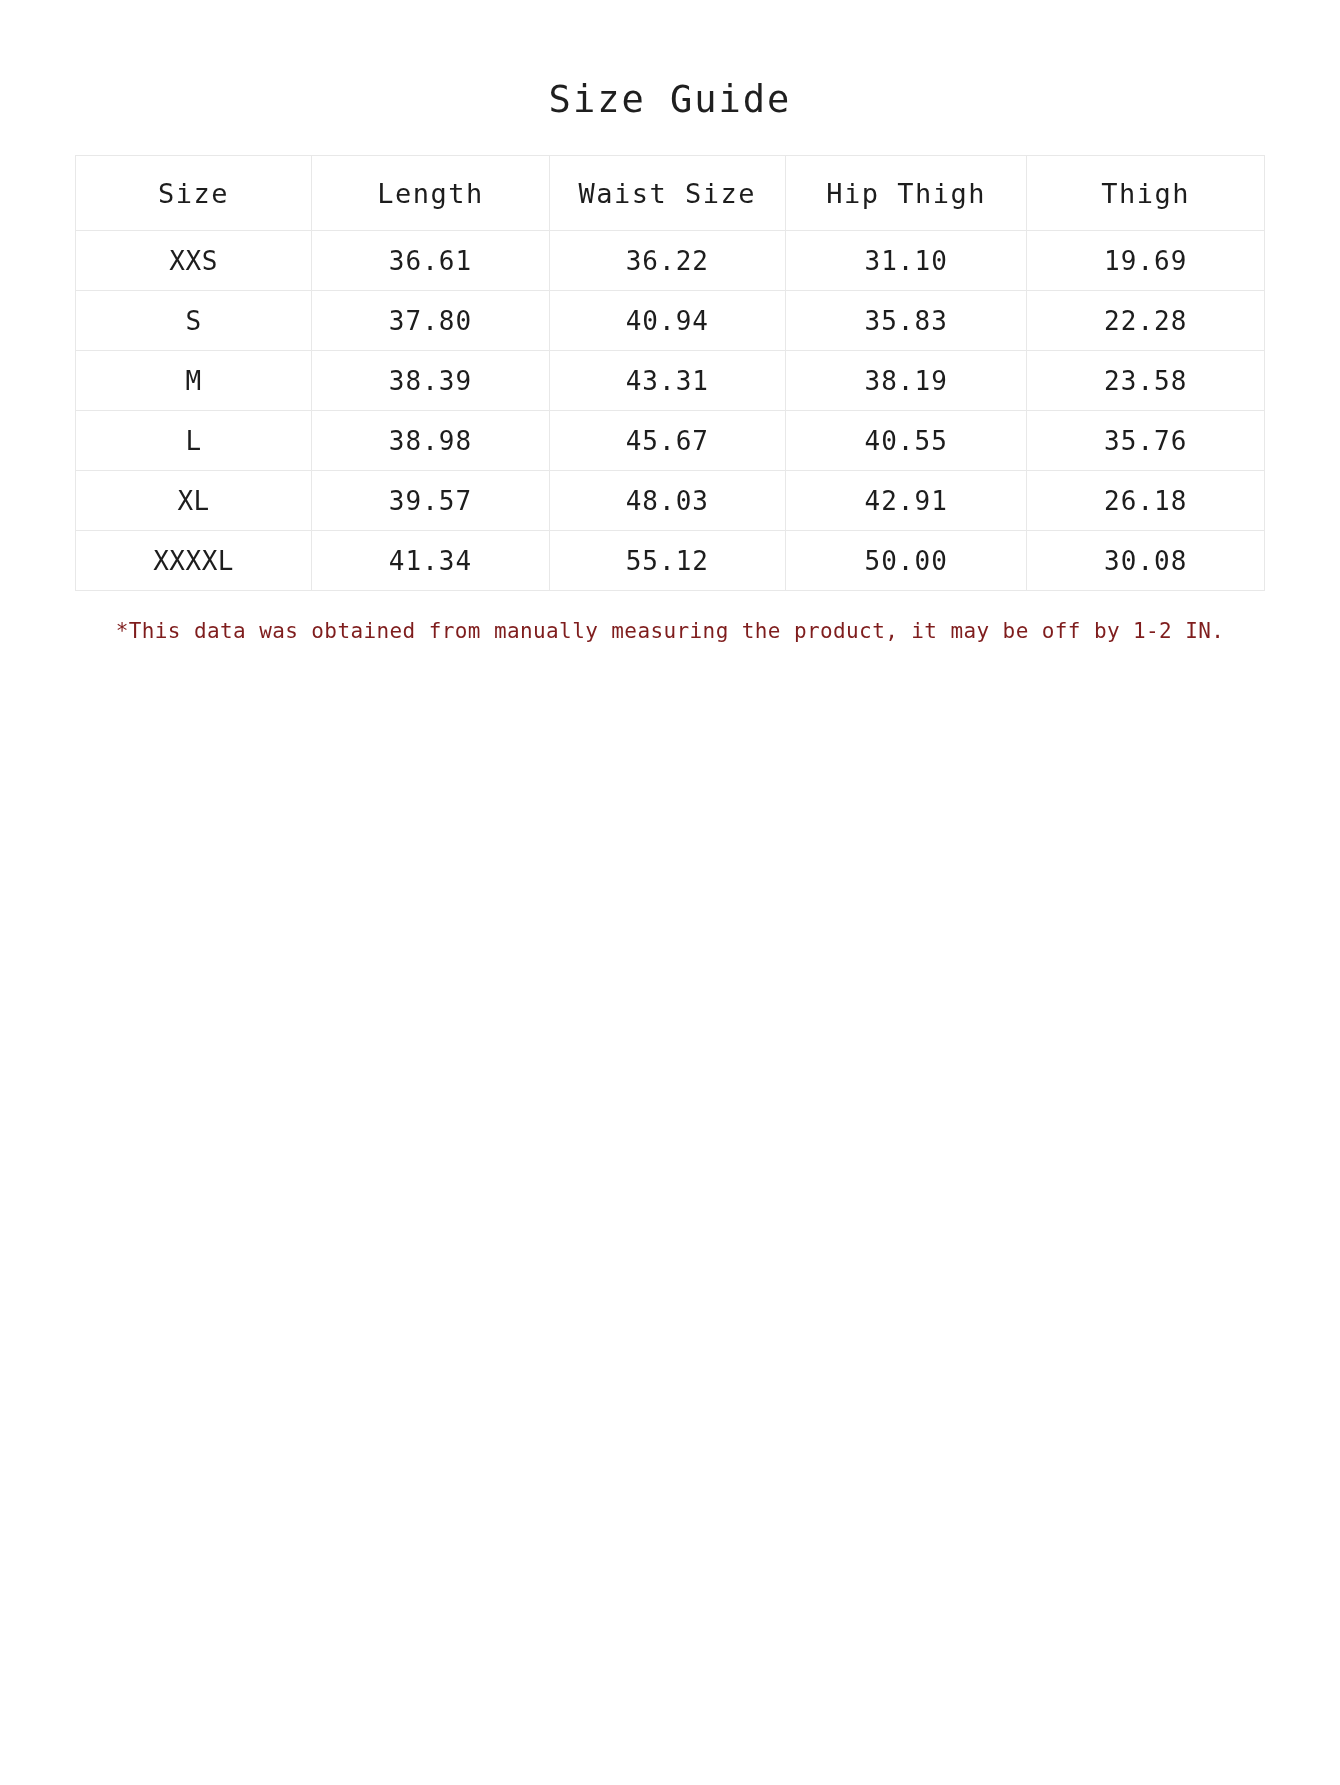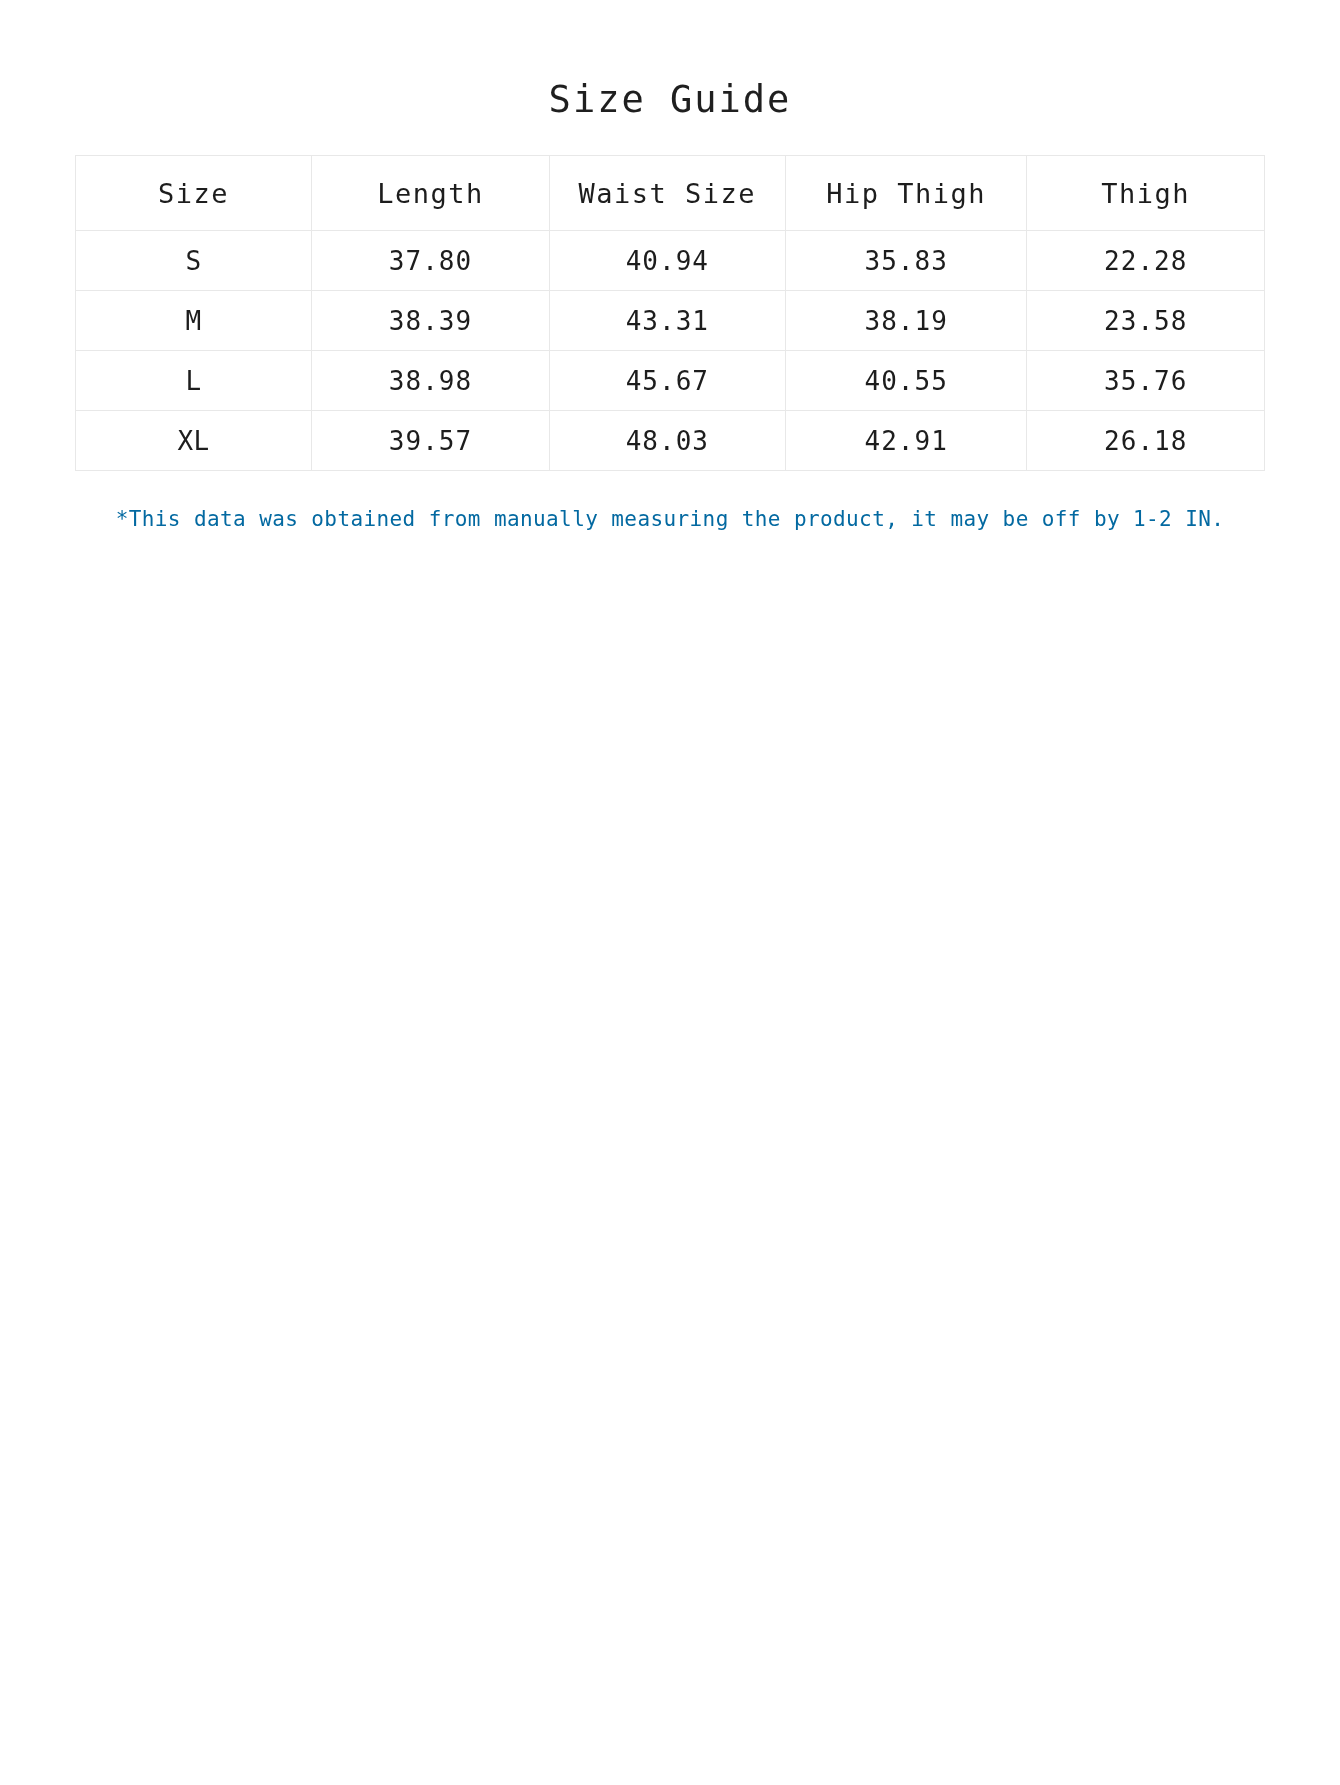--- a/index.html
+++ b/index.html
@@ -67,26 +67,26 @@
     letter-spacing: 1.5px;
   }
   table.size-table tbody td {
     font-size: 26px;
     letter-spacing: 1px;
   }
   table.size-table tbody td.size-cell {
     letter-spacing: 0.5px;
   }
   .footnote {
-    margin: 12px auto;
+    margin: 4px auto;
     width: 1190px;
     text-align: center;
     font-family: "DejaVu Sans Mono", "Liberation Mono", monospace;
     font-size: 21px;
-    color: #0369a1;
+    color: #7f1d1d;
     letter-spacing: 0.4px;
     padding-top: 22px;
     line-height: 1.4;
     white-space: nowrap;
   }
 </style>
 </head>
 <body>
 
 <div class="page">
@@ -106,20 +106,27 @@
         <tr>
           <th>Size</th>
           <th>Length</th>
           <th>Waist Size</th>
           <th>Hip Thigh</th>
           <th>Thigh</th>
         </tr>
       </thead>
       <tbody>
         <tr>
+          <td class="size-cell">XXS</td>
+          <td>36.61</td>
+          <td>36.22</td>
+          <td>31.10</td>
+          <td>19.69</td>
+        </tr>
+        <tr>
           <td class="size-cell">S</td>
           <td>37.80</td>
           <td>40.94</td>
           <td>35.83</td>
           <td>22.28</td>
         </tr>
         <tr>
           <td class="size-cell">M</td>
           <td>38.39</td>
           <td>43.31</td>
@@ -133,19 +140,26 @@
           <td>40.55</td>
           <td>35.76</td>
         </tr>
         <tr>
           <td class="size-cell">XL</td>
           <td>39.57</td>
           <td>48.03</td>
           <td>42.91</td>
           <td>26.18</td>
         </tr>
+        <tr>
+          <td class="size-cell">XXXXL</td>
+          <td>41.34</td>
+          <td>55.12</td>
+          <td>50.00</td>
+          <td>30.08</td>
+        </tr>
       </tbody>
     </table>
   </div>
 
   <div class="footnote">*This data was obtained from manually measuring the product, it may be off by 1-2 IN.</div>
 
 </div>
 
 </body></html>

